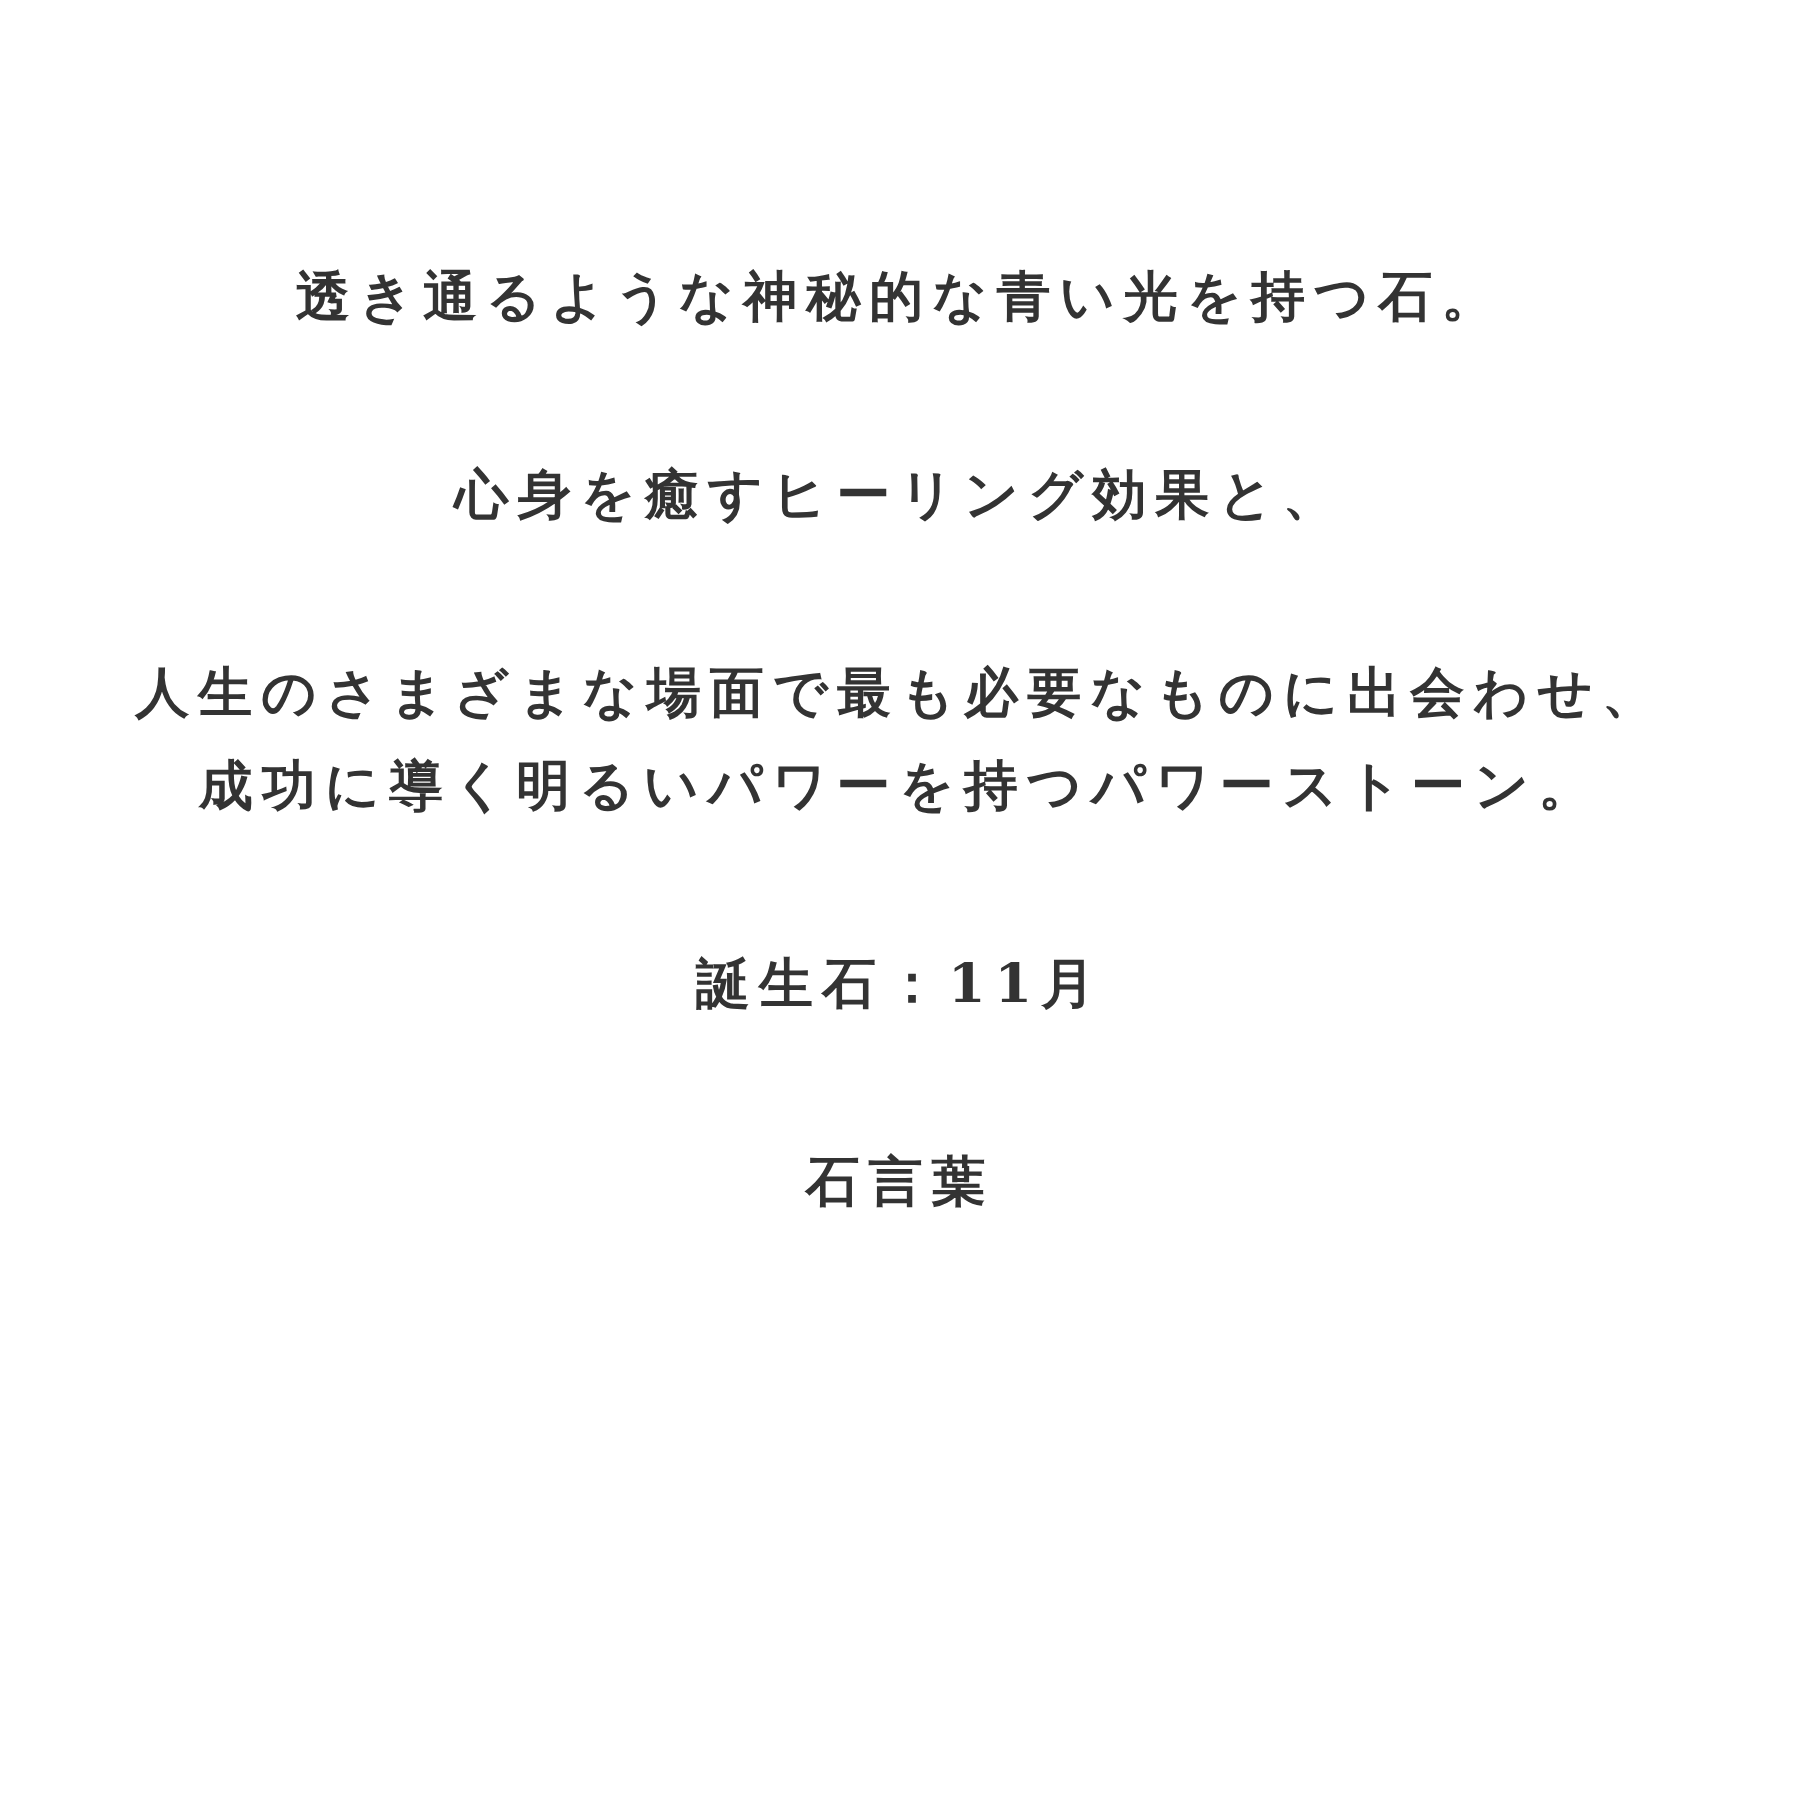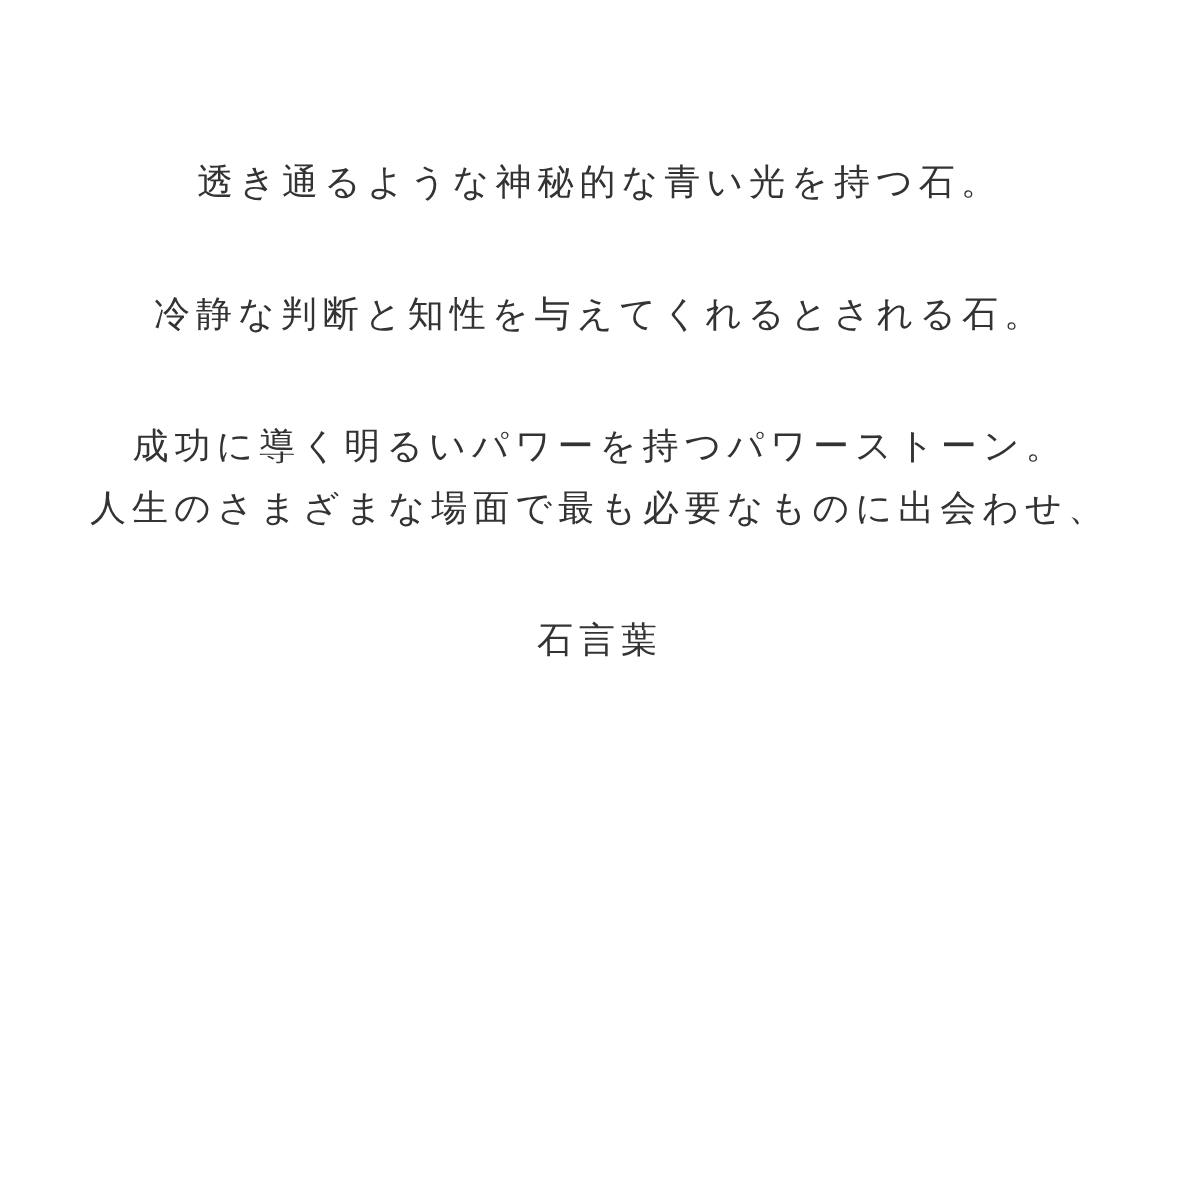--- a/index.html
+++ b/index.html
@@ -18,48 +18,50 @@
     box-sizing: border-box;
     padding-top: 151px;
     text-align: center;
     font-family: "DejaVu Serif", "Liberation Serif", serif;
     font-size: 36px;
     line-height: 62px;
     letter-spacing: 6px;
     color: #333333;
   }
   .para {
-    margin: 0;
+    margin: 16px;
+    font-weight: bold;
   }
   .para + .para {
     margin-top: 70px;
   }
   .line {
     display: block;
     white-space: nowrap;
   }
 </style>
 </head>
 <body>
 
 <main class="page">
 
   <p class="para">
     <span class="line">透き通るような神秘的な青い光を持つ石。</span>
   </p>
 
   <p class="para">
-    <span class="line">冷静な判断と知性を与えてくれるとされる石。</span>
+    <span class="line">心身を癒すヒーリング効果と、</span>
   </p>
 
   <p class="para">
+    <span class="line">人生のさまざまな場面で最も必要なものに出会わせ、</span>
     <span class="line">成功に導く明るいパワーを持つパワーストーン。</span>
-    <span class="line">人生のさまざまな場面で最も必要なものに出会わせ、</span>
   </p>
 
   <p class="para">
+    <span class="line">誕生石：11月</span>
   </p>
 
   <p class="para">
     <span class="line">石言葉</span>
   </p>
 
 </main>
 
 </body></html>

